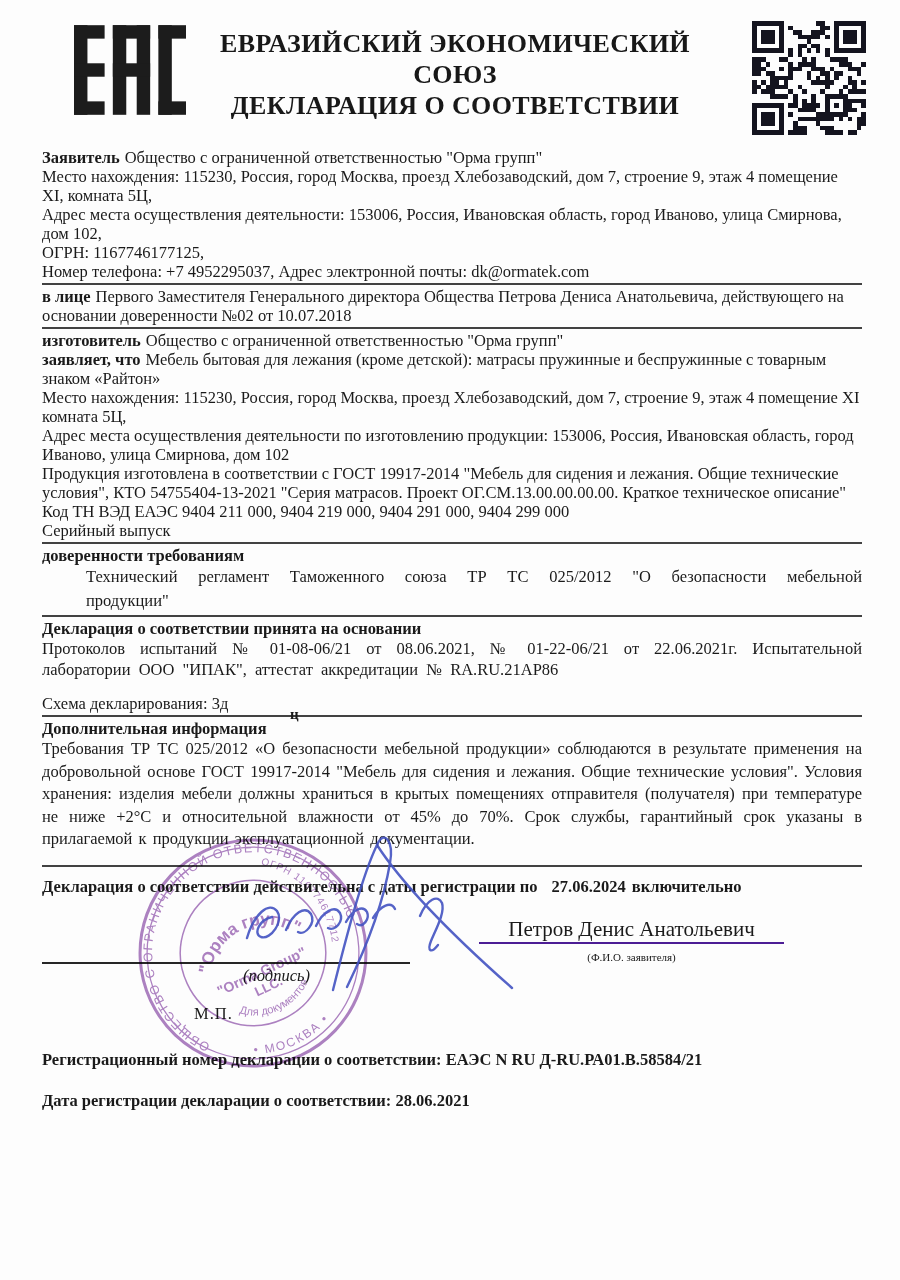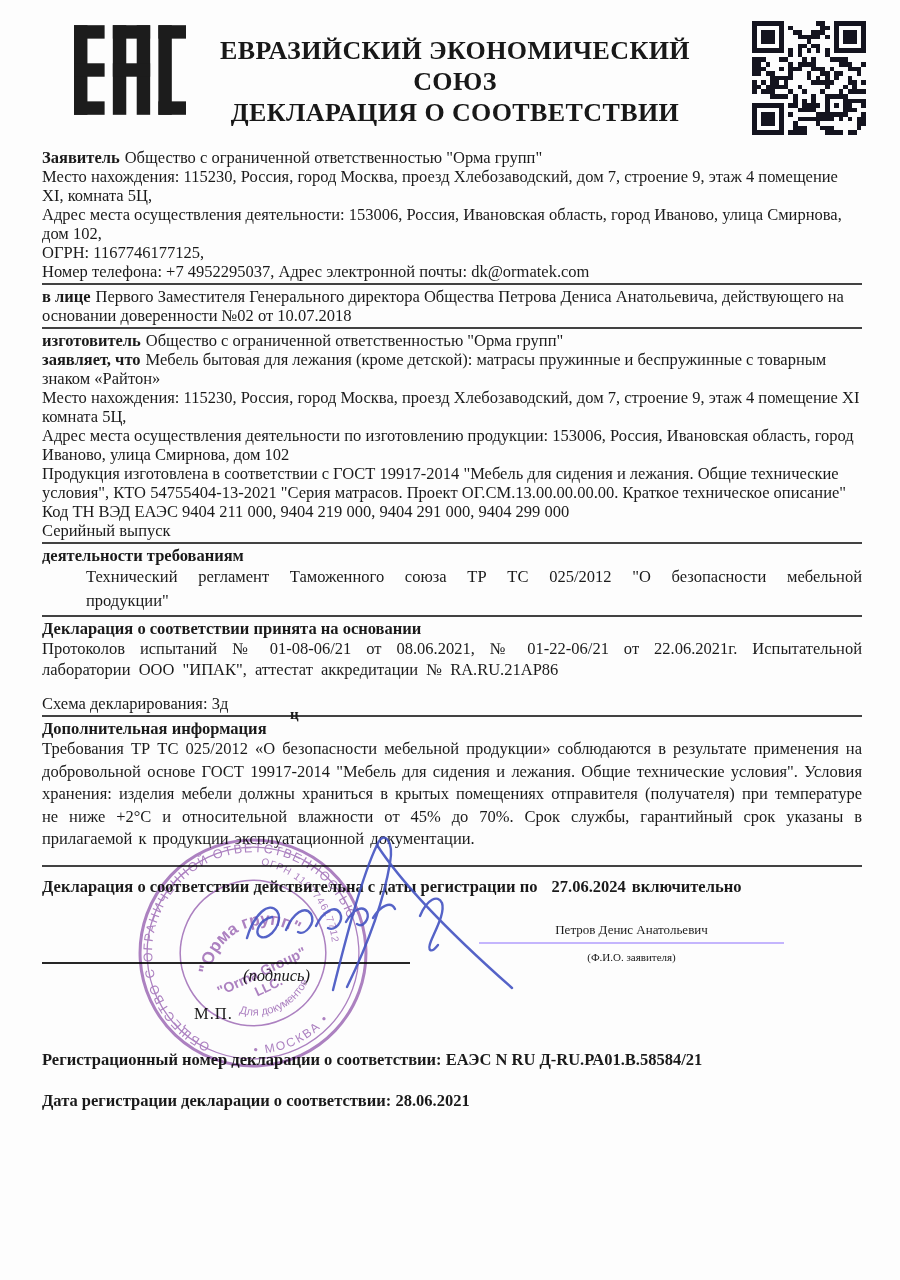--- a/index.html
+++ b/index.html
@@ -6,21 +6,21 @@
   .page{
     position:relative;width:900px;height:1280px;margin:0 auto;
     background:#fdfdfd;overflow:hidden;
     border-right:3px solid #a9a9a9;border-bottom:2px solid #c6c6c6;
     font-family:"Liberation Serif","DejaVu Serif",serif;color:#1a1a1a;
   }
   
   .header{position:relative;height:148px;}
   .eac-logo{position:absolute;left:74px;top:24px;width:112px;height:92px;}
   .titles{position:absolute;left:190px;top:28px;width:530px;text-align:center;
-    font-weight:bold;font-size:26px;line-height:31px;letter-spacing:.4px;color:#181818;margin-top:7px;}
+    font-weight:bold;font-size:26px;line-height:31px;letter-spacing:.4px;color:#181818;}
   .qr{position:absolute;right:34px;top:21px;width:114px;height:114px;}
   
   .content{position:relative;margin:0 38px 0 42px;font-size:16.5px;line-height:19px;}
   p{margin:0;padding:0;}
   .lead{font-weight:bold;margin-right:.3em;}
   .rule{border:0;border-top:2px solid #424242;margin:2px 0 2px 0;height:0;}
   .rule-wrap{position:relative;}
   .stray{position:absolute;left:248px;top:-10px;font-size:15px;font-weight:bold;}
   .h{font-weight:bold;}
   .just{text-align:justify;}
@@ -29,21 +29,21 @@
   .sp-add{word-spacing:2px;line-height:22.5px;}
   .gap8{height:8px;} .gap14{height:14px;} .gap12{height:12px;}
   .validity{font-weight:bold;font-size:16.5px;}
   .validity .vdate{margin-left:14px;}
   .validity .vsuf{margin-left:6px;}
   
   .sign-area{position:relative;height:142px;margin-top:8px;}
   .sign-line{position:absolute;left:0;top:58px;width:368px;border-top:2px solid #262626;}
   .sign-caption{position:absolute;left:108px;top:62px;width:160px;text-align:right;font-size:16.5px;font-style:italic;}
   .fio-block{position:absolute;left:437px;top:16px;width:305px;text-align:center;}
-  .fio-name{display:block;border-bottom:2px solid #c4b5fd;padding-bottom:3px;font-size:13px;}
+  .fio-name{display:block;border-bottom:2px solid #4c1d95;padding-bottom:3px;font-size:21px;}
   .fio-caption{display:block;margin-top:4px;font-size:11px;}
   .mp{position:absolute;left:152px;top:100px;font-size:16.5px;letter-spacing:1px;}
   .reg{font-weight:bold;font-size:16.5px;margin-top:4px;}
   .reg2{font-weight:bold;font-size:16.5px;margin-top:22px;}
   
   .stamp{position:absolute;left:134px;top:834px;width:238px;height:238px;
     transform:rotate(-25deg);opacity:.85;mix-blend-mode:multiply;pointer-events:none;}
   .sig-overlay{position:absolute;left:0;top:0;width:900px;height:1280px;pointer-events:none;}
 </style>
 </head>
@@ -395,21 +395,21 @@
     <p><span class="lead">изготовитель</span><span>Общество с ограниченной ответственностью "Орма групп"</span></p>
     <p><span class="lead">заявляет, что</span><span>Мебель бытовая для лежания (кроме детской): матрасы пружинные и беспружинные с товарным знаком «Райтон»</span></p>
     <p>Место нахождения: 115230, Россия, город Москва, проезд Хлебозаводский, дом 7, строение 9, этаж 4 помещение XI комната 5Ц,</p>
     <p>Адрес места осуществления деятельности по изготовлению продукции: 153006, Россия, Ивановская область, город Иваново, улица Смирнова, дом 102</p>
     <p>Продукция изготовлена в соответствии с ГОСТ 19917-2014 "Мебель для сидения и лежания. Общие технические условия", КТО 54755404-13-2021 "Серия матрасов. Проект ОГ.СМ.13.00.00.00.00. Краткое техническое описание"</p>
     <p>Код ТН ВЭД ЕАЭС 9404 211 000, 9404 219 000, 9404 291 000, 9404 299 000</p>
     <p>Серийный выпуск</p>
 
     <div class="rule"></div>
 
-    <p class="h">деятельности требованиям</p>
+    <p class="h">доверенности требованиям</p>
     <p class="just sp-wide">Технический регламент Таможенного союза ТР ТС 025/2012 "О безопасности мебельной продукции"</p>
 
     <div class="rule"></div>
 
     <p class="h">Декларация о соответствии принята на основании</p>
     <p class="just sp-med">Протоколов испытаний № 01-08-06/21 от 08.06.2021, № 01-22-06/21 от 22.06.2021г. Испытательной лаборатории ООО "ИПАК", аттестат аккредитации № RA.RU.21АР86</p>
     <div class="gap14"></div>
     <p>Схема декларирования: 3д</p>
 
     <div class="rule-wrap">

